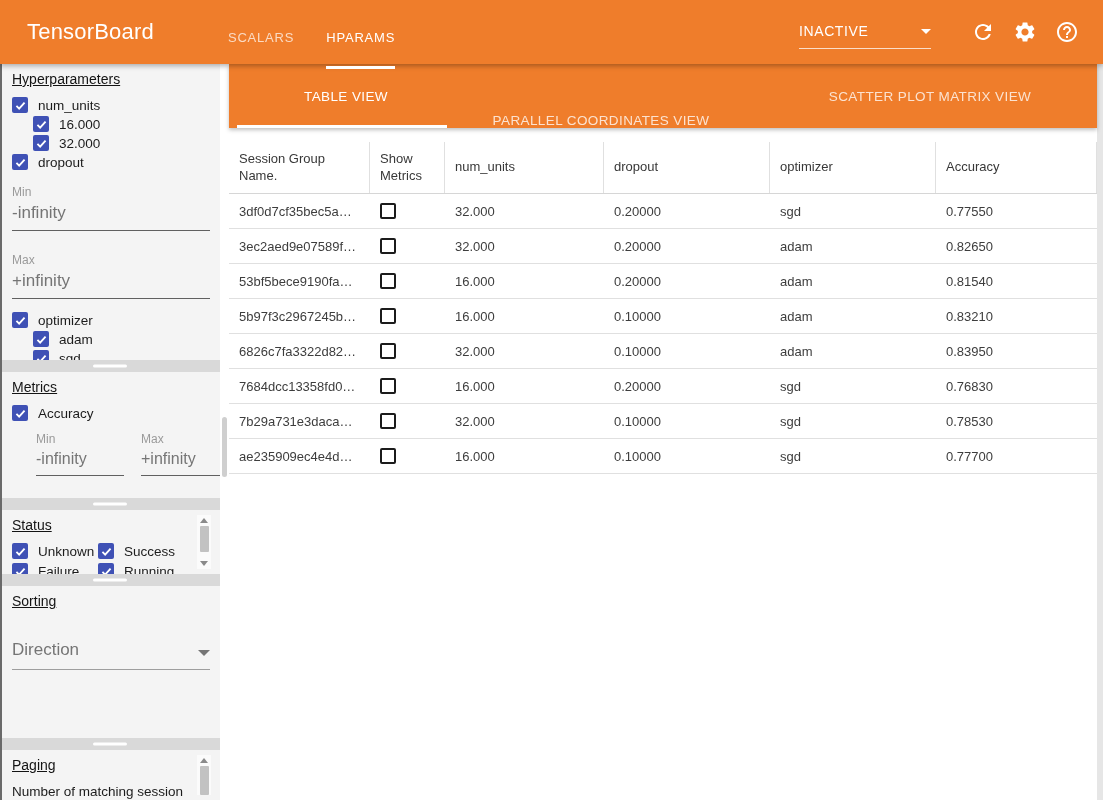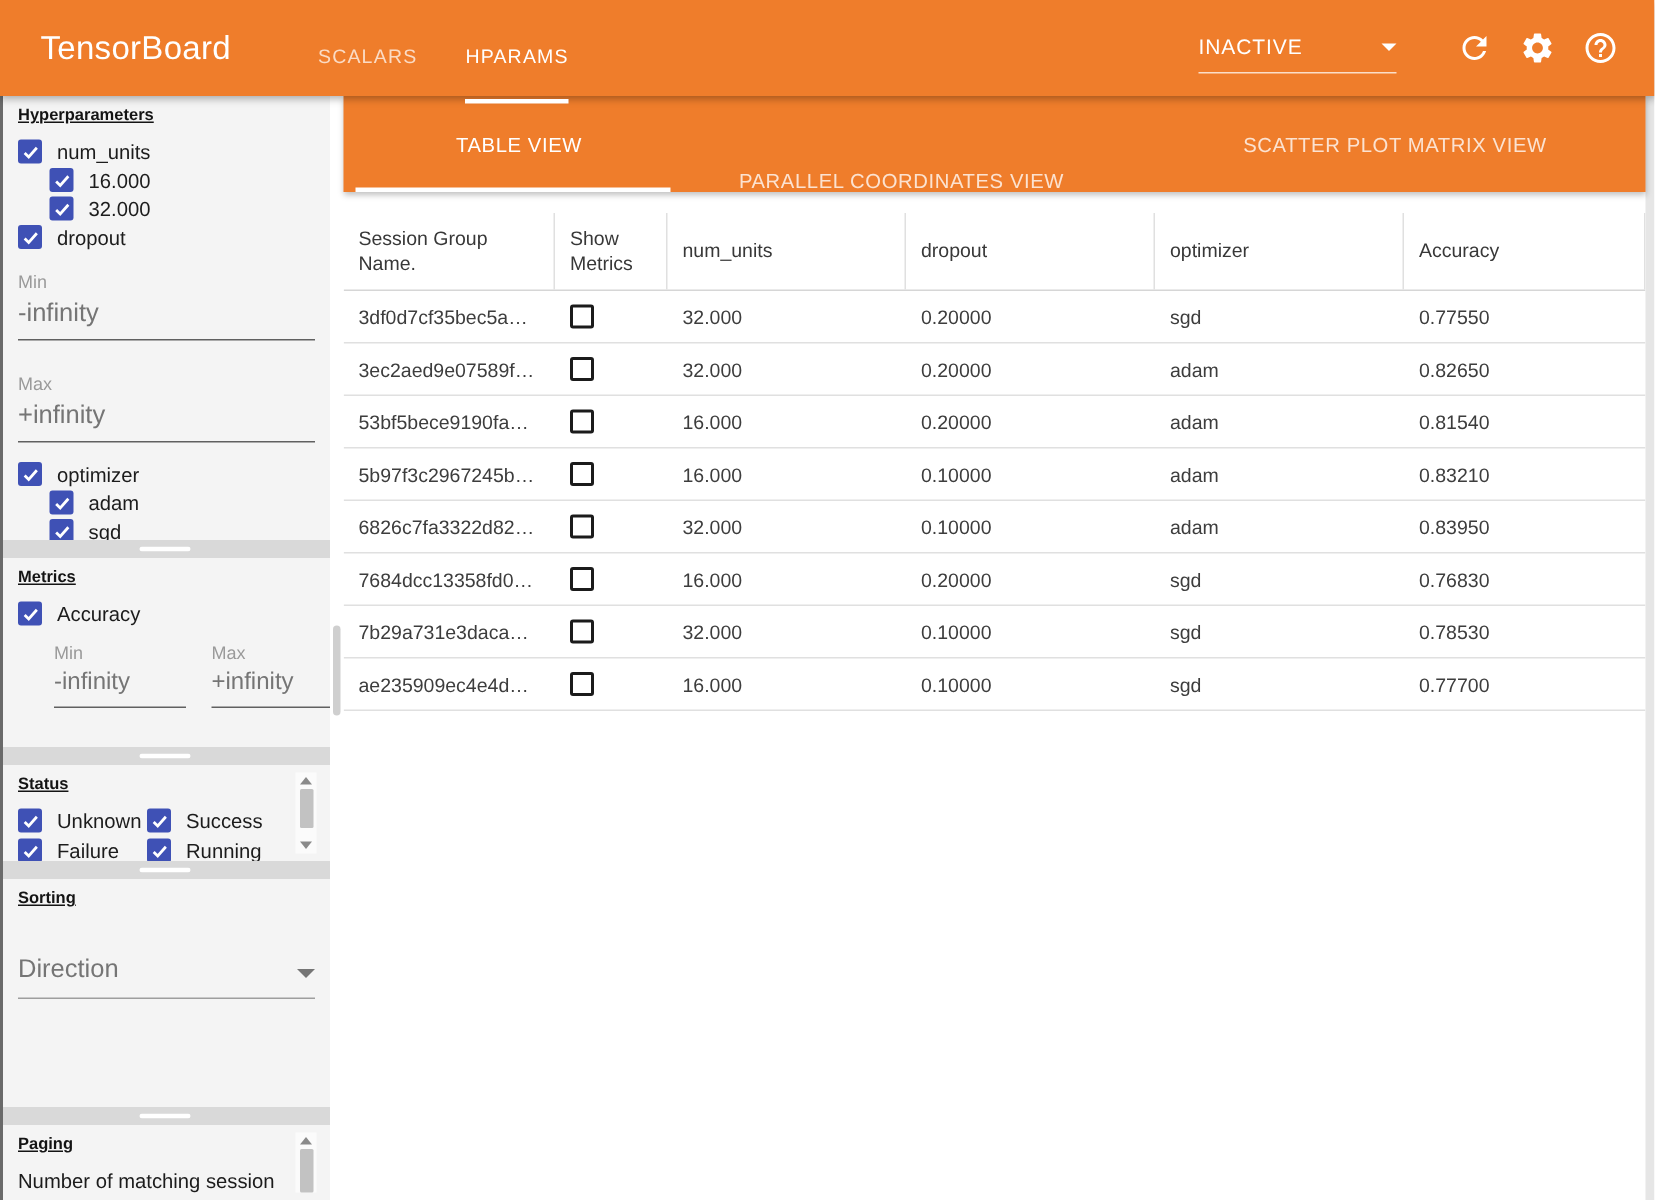--- a/index.html
+++ b/index.html
@@ -18,21 +18,21 @@
     position:absolute; top:0; left:0; right:0; height:64px;
     background:var(--accent);
     display:flex; align-items:center;
     box-shadow:0 2px 5px rgba(0,0,0,.3);
     z-index:10;
   }
   .tb-title {
     color:#fff; font-size:22px; margin-left:27px; letter-spacing:.2px;
     white-space:nowrap;
   }
-  .tb-tabs { display:flex; height:54px; margin-left:58px; }
+  .tb-tabs { display:flex; height:54px; margin-left:74px; }
   .tb-tab {
     height:64px; display:flex; align-items:center;
     color:rgba(255,255,255,.72); font-size:13px; letter-spacing:.8px;
     margin-right:32px; cursor:pointer;
   }
   .tb-tab.active { color:#fff; border-bottom:3px solid #fff; padding-top:3px; }
   .tb-right { margin-left:auto; display:flex; align-items:center; margin-right:24px; }
   .status-select {
     width:132px; display:flex; align-items:center; justify-content:space-between;
     border-bottom:1px solid rgba(255,255,255,.75); padding-bottom:9px;
@@ -63,21 +63,21 @@
   .sec-metrics { height:126px; }
   .sec-status  { height:64px; }
   .sec-sorting { height:152px; }
   .sec-paging  { flex:1; }
   .side-gap { height:12px; position:relative; flex:none; }
   .side-gap .handle {
     position:absolute; left:50%; top:50%; transform:translate(-50%,-50%);
     width:34px; height:3px; background:#fff; border-radius:2px;
   }
   .sec-heading {
-    font-size:11px; font-weight:bold; color:#141414;
+    font-size:14px; font-weight:normal; color:#141414;
     text-decoration:underline; margin-bottom:9px;
   }
   .cb-row { display:flex; align-items:center; height:18px; margin-bottom:1px; }
   .cb-row.indent { margin-left:21px; }
   .cb {
     width:16px; height:16px; background:var(--checkbox); border-radius:2px;
     flex:none; display:flex; align-items:center; justify-content:center; cursor:pointer;
   }
   .cb svg { width:13px; height:13px; }
   .cb-label { font-size:13.5px; color:#1c1c1c; margin-left:10px; white-space:nowrap; }

